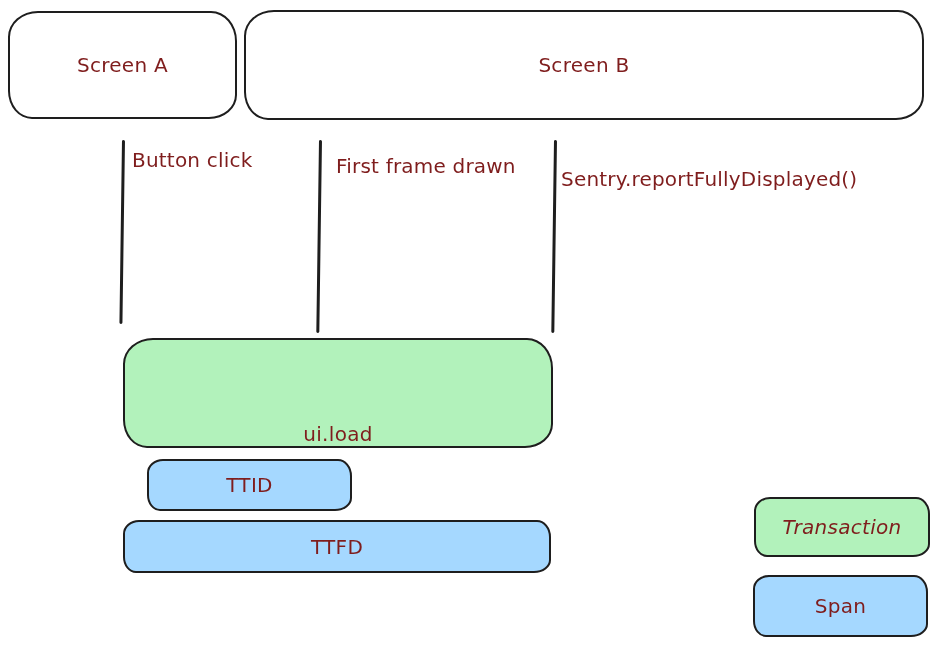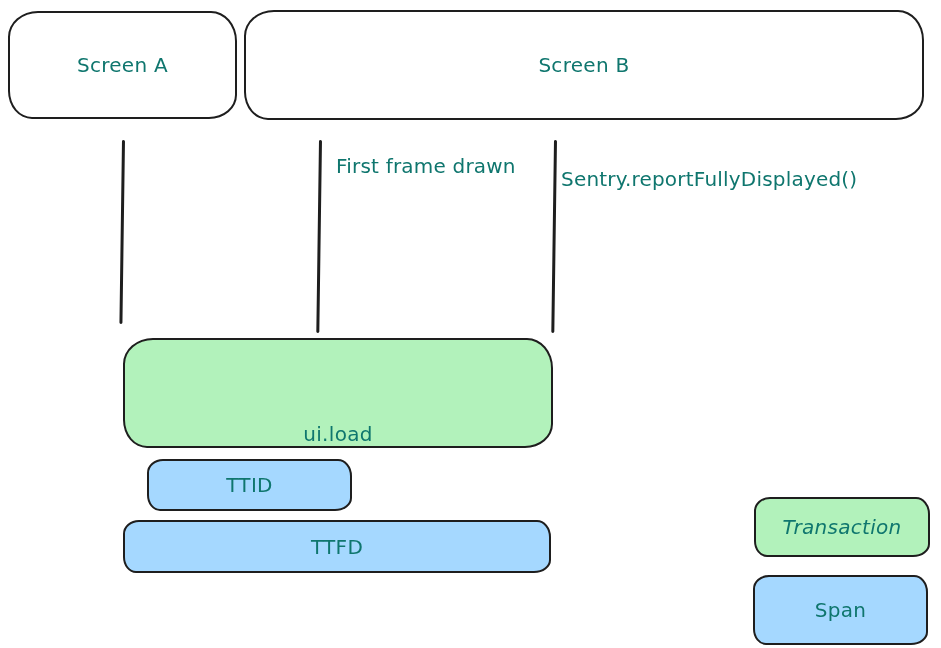--- a/index.html
+++ b/index.html
@@ -3,21 +3,21 @@
 <meta charset="utf-8">
 <style>
   html, body { margin: 0; padding: 0; background: #ffffff; }
   .canvas {
     position: relative;
     width: 941px;
     height: 648px;
     background: #ffffff;
     overflow: hidden;
     font-family: "DejaVu Sans", sans-serif;
-    color: #0f766e;
+    color: #7f1d1d;
   }
   .box {
     position: absolute;
     border: 2.5px solid #1e1e1e;
     display: flex;
     align-items: center;
     justify-content: center;
     box-sizing: border-box;
     background: #ffffff;
     font-size: 20px;
@@ -53,35 +53,36 @@
   .label-3 { left: 561px; top: 167px; }
 
   .fill-transaction { background: #b2f2bb; }
   .fill-span        { background: #a5d8ff; }
 
   .span-ui-load { left: 123px; top: 338px; width: 430px; height: 110px; align-items: flex-end; }
   .span-ttid    { left: 123px; top: 459px; width: 205px; height: 52px; margin-left: 24px;  }
   .span-ttfd    { left: 123px; top: 520px; width: 428px; height: 53px;  }
 
   .legend-transaction { left: 754px; top: 497px; width: 176px; height: 60px; font-style: italic; }
-  .legend-span        { left: 753px; top: 575px; width: 175px; height: 70px; }
+  .legend-span        { left: 753px; top: 575px; width: 175px; height: 62px; }
 </style>
 </head>
 <body>
 
 <div class="canvas">
 
   <div class="box r-big screen-a">
     <span>Screen A</span>
   </div>
   <div class="box r-big screen-b">
     <span>Screen B</span>
   </div>
 
   <div class="marker-line line-1"></div>
+  <div class="marker-label label-1">Button click</div>
 
   <div class="marker-line line-2"></div>
   <div class="marker-label label-2">First frame drawn</div>
 
   <div class="marker-line line-3"></div>
   <div class="marker-label label-3">Sentry.reportFullyDisplayed()</div>
 
   <div class="box r-big fill-transaction span-ui-load">
     <span>ui.load</span>
   </div>

